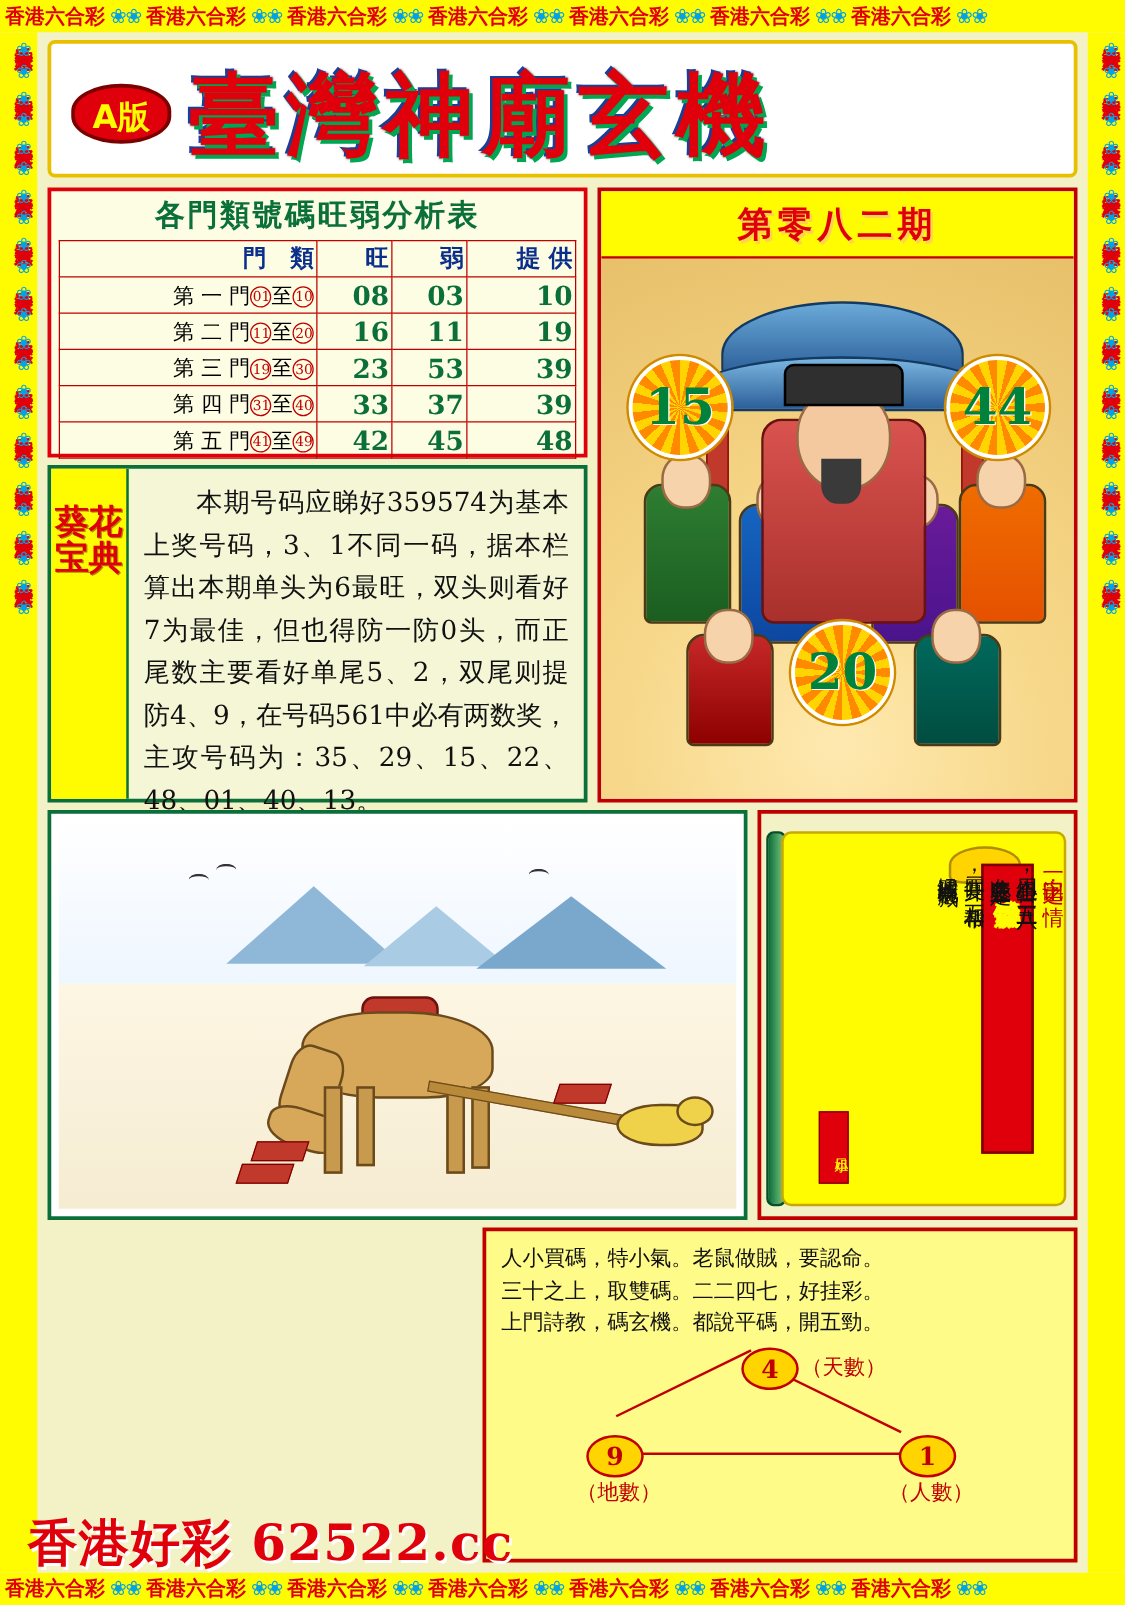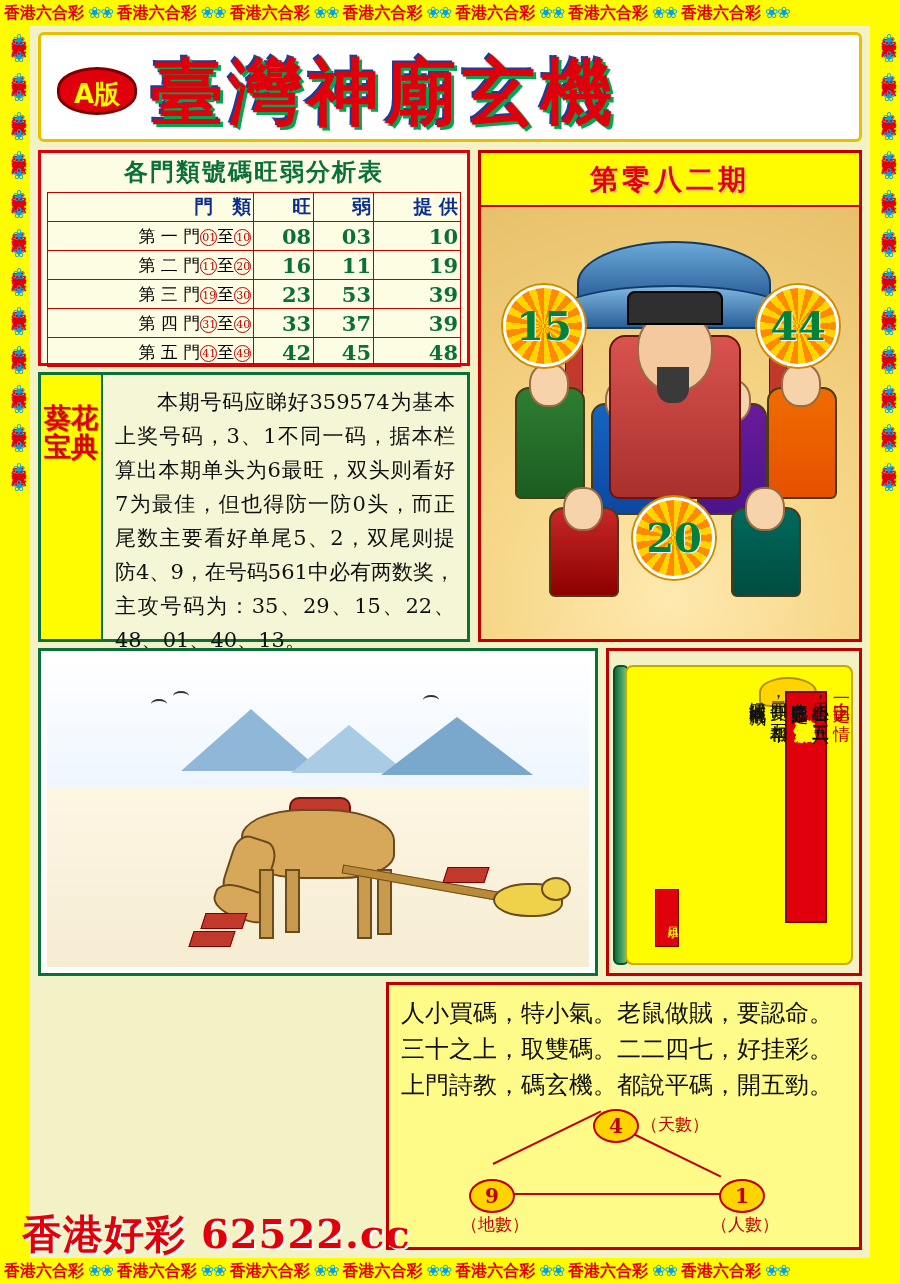--- a/index.html
+++ b/index.html
@@ -356,21 +356,21 @@
   
   .tail-box{
     position:absolute;left:356px;top:956px;width:476px;height:268px;
     background:#fffb88;
     border:3px solid #c00000;
     box-sizing:border-box;
     padding:10px 12px;
   }
   .tail-line{
     font-family:"DejaVu Serif","Liberation Serif",serif;
-    font-size:24px;line-height:1.5;color:#111;
+    font-size:17px;line-height:1.5;color:#111;
   }
   .tri-wrap{position:relative;height:120px;margin-top:6px;}
   .node{
     position:absolute;width:42px;height:30px;border-radius:50%;
     background:#ffd400;border:2px solid #c00000;
     font-family:"DejaVu Serif","Liberation Serif",serif;
     font-weight:bold;font-size:20px;color:#c00000;
     text-align:center;line-height:30px;
   }
   .nlabel{

